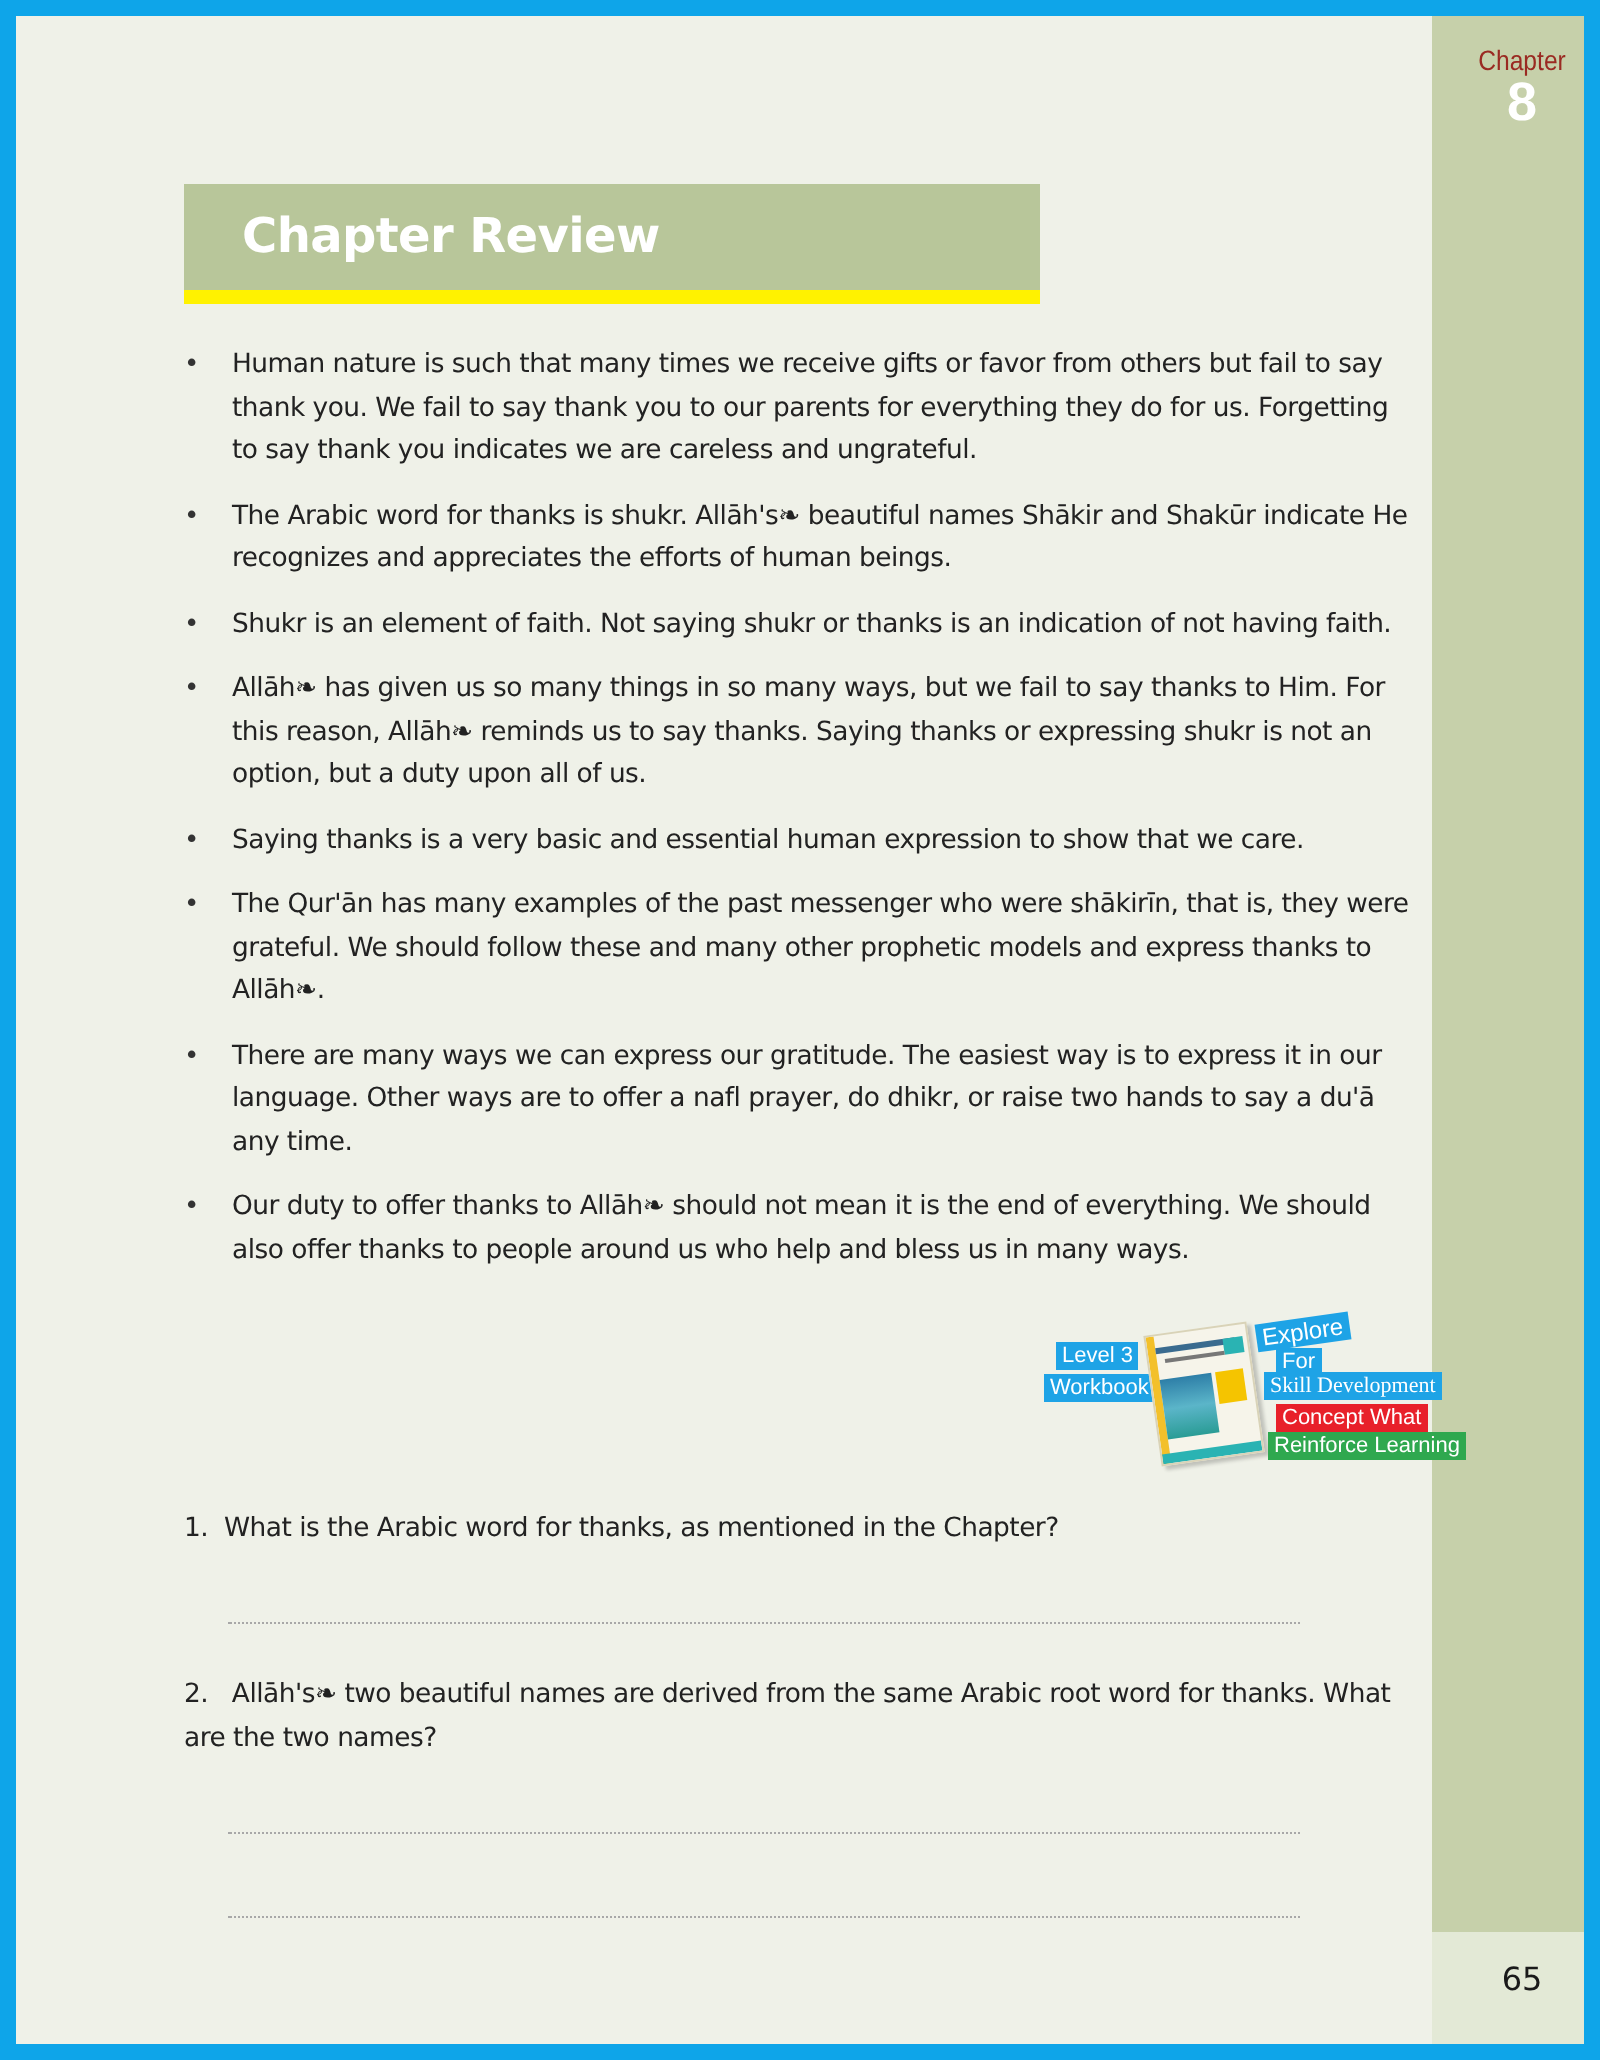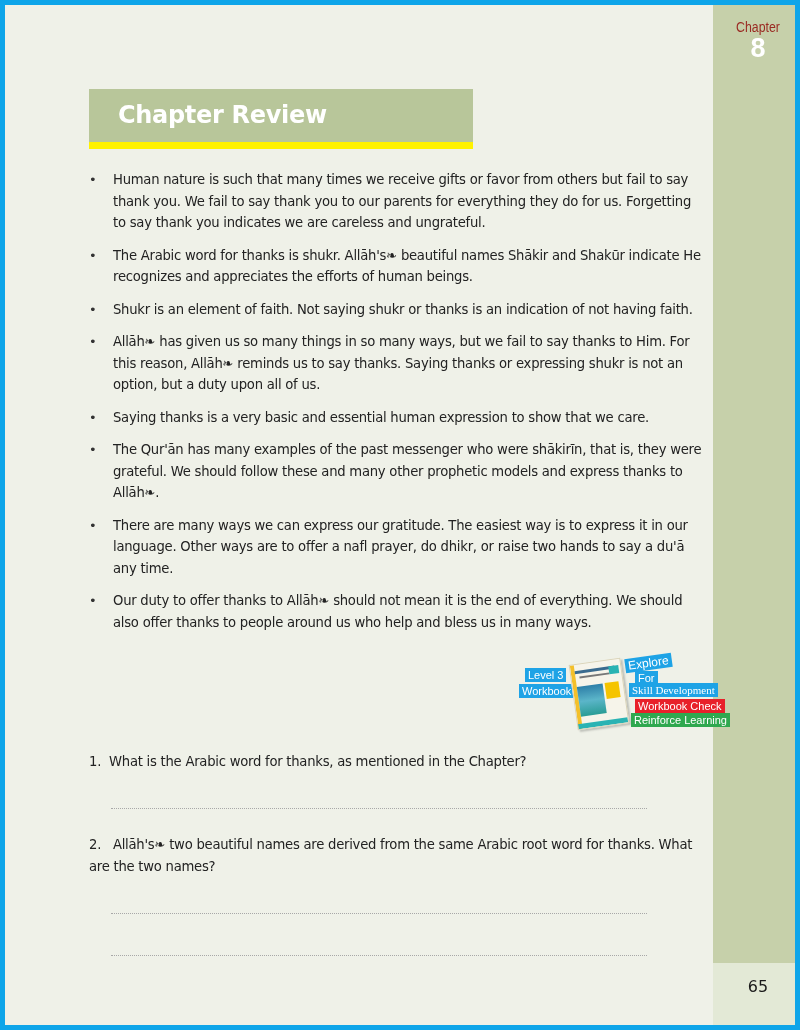--- a/index.html
+++ b/index.html
@@ -1,21 +1,21 @@
 <!DOCTYPE html>
 <html><head>
   <meta charset="utf-8">
   <style>
     * { box-sizing: border-box; margin: 0; padding: 0; }
     html, body { width: 800px; height: 1030px; overflow: hidden; background: #ffffff; }
     body { font-family: "DejaVu Sans", sans-serif; color: #222; }
     .page {
       position: absolute; left: 0; top: 0; width: 800px; height: 1030px;
       background: #eff1e8;
-      border: 5px solid #0ea5e9;
+      border: 8px solid #0ea5e9;
       overflow: hidden;
     }
     .sidebar {
       position: absolute; left: 708px; top: 0; width: 90px; height: 958px;
       background: #c6d0aa;
     }
     .sidebar-bottom {
       position: absolute; left: 708px; top: 958px; width: 90px; height: 70px;
       background: #e3e9d6;
     }
@@ -26,21 +26,21 @@
     }
     .chapter-num {
       position: absolute; left: 708px; top: 28px; width: 90px; text-align: center;
       font-family: "Liberation Sans", sans-serif; font-size: 27px; font-weight: bold; color: #ffffff;
     }
     .page-number {
       position: absolute; left: 708px; top: 972px; width: 90px; text-align: center;
       font-family: "DejaVu Sans", sans-serif; font-size: 16px; color: #1a1a1a;
     }
     .section-header {
-      position: absolute; left: 84px; width: 384px; height: 60px;
+      position: absolute; left: 84px; width: 428px; height: 60px;
       background: #b8c69a;
     }
     .section-header .bar {
       position: absolute; left: 0; bottom: 0; width: 100%; height: 7px; background: #fff200;
     }
     .section-header .title {
       position: absolute; left: 29px; top: 12px;
       font-family: "DejaVu Sans", sans-serif; font-weight: bold; font-size: 24px; color: #ffffff;
       letter-spacing: -0.3px;
     }
@@ -127,21 +127,21 @@
       <div class="bk-title"></div>
       <div class="bk-corner"></div>
       <div class="bk-sub"></div>
       <div class="bk-photo"></div>
       <div class="bk-badge"></div>
       <div class="bk-base"></div>
     </div>
     <span class="tag blue" style="left:106px;top:3px;font-size:12px;transform:rotate(-8deg);">Explore</span>
     <span class="tag blue" style="left:116px;top:18px;">For</span>
     <span class="tag blue" style="left:110px;top:30px;font-family:Liberation Serif, serif;">Skill Development</span>
-    <span class="tag red" style="left:116px;top:46px;">Workbook Check</span>
+    <span class="tag red" style="left:116px;top:46px;">Concept What</span>
     <span class="tag green" style="left:112px;top:60px;">Reinforce Learning</span>
   </div>
 
   <div class="question q1">
     <span>1.</span>&nbsp;&nbsp;<span>What is the Arabic word for thanks, as mentioned in the Chapter?</span>
   </div>
   <div class="answer-line" style="top:803px;"></div>
 
   <div class="question q2">
     <span>2.</span>&nbsp;&nbsp;&nbsp;<span>Allāh's❧ two beautiful names are derived from the same Arabic root word for thanks. What are the two names?</span>

